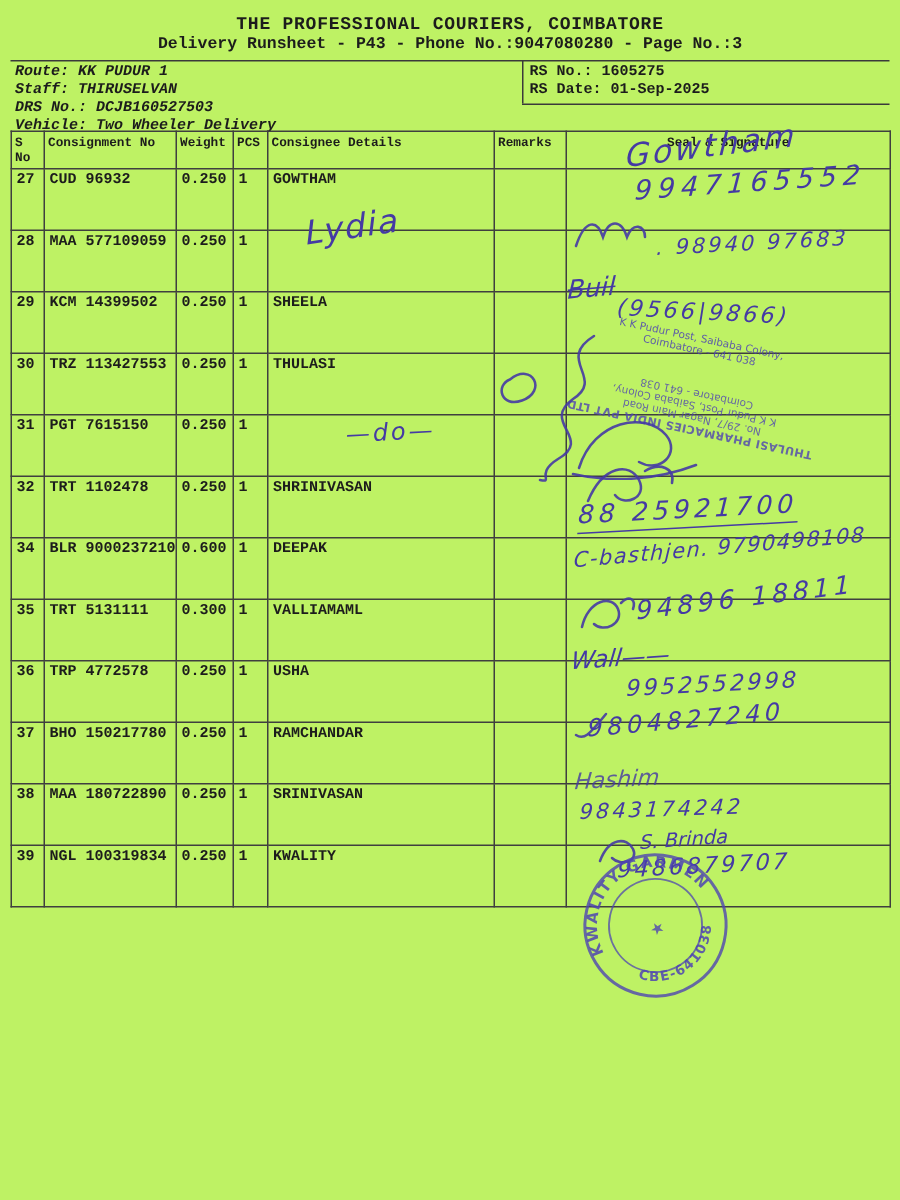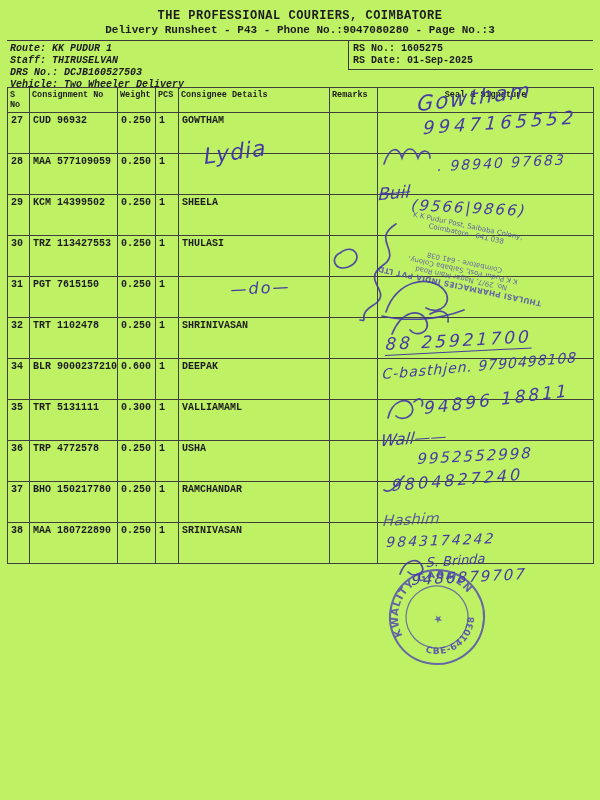--- a/index.html
+++ b/index.html
@@ -201,20 +201,29 @@
     <tr>
       <td class="c-sno">38</td>
       <td class="c-cons">MAA 180722890</td>
       <td class="c-weight">0.250</td>
       <td class="c-pcs">1</td>
       <td class="c-consignee">SRINIVASAN</td>
       <td class="c-remarks"></td>
       <td class="c-sig"></td>
     </tr>
 
+    <tr>
+      <td class="c-sno">39</td>
+      <td class="c-cons">NGL 100319834</td>
+      <td class="c-weight">0.250</td>
+      <td class="c-pcs">1</td>
+      <td class="c-consignee">KWALITY</td>
+      <td class="c-remarks"></td>
+      <td class="c-sig"></td>
+    </tr>
   </tbody>
   </table>
 
   <div class="overlay">
 
     <div class="ink r27-name">Gowtham</div>
     <div class="ink r27-phone">9947165552</div>
 
     <div class="ink r28-lydia">Lydia</div>
     <svg class="scrawl" style="left:380px;top:140px" width="54" height="30">

